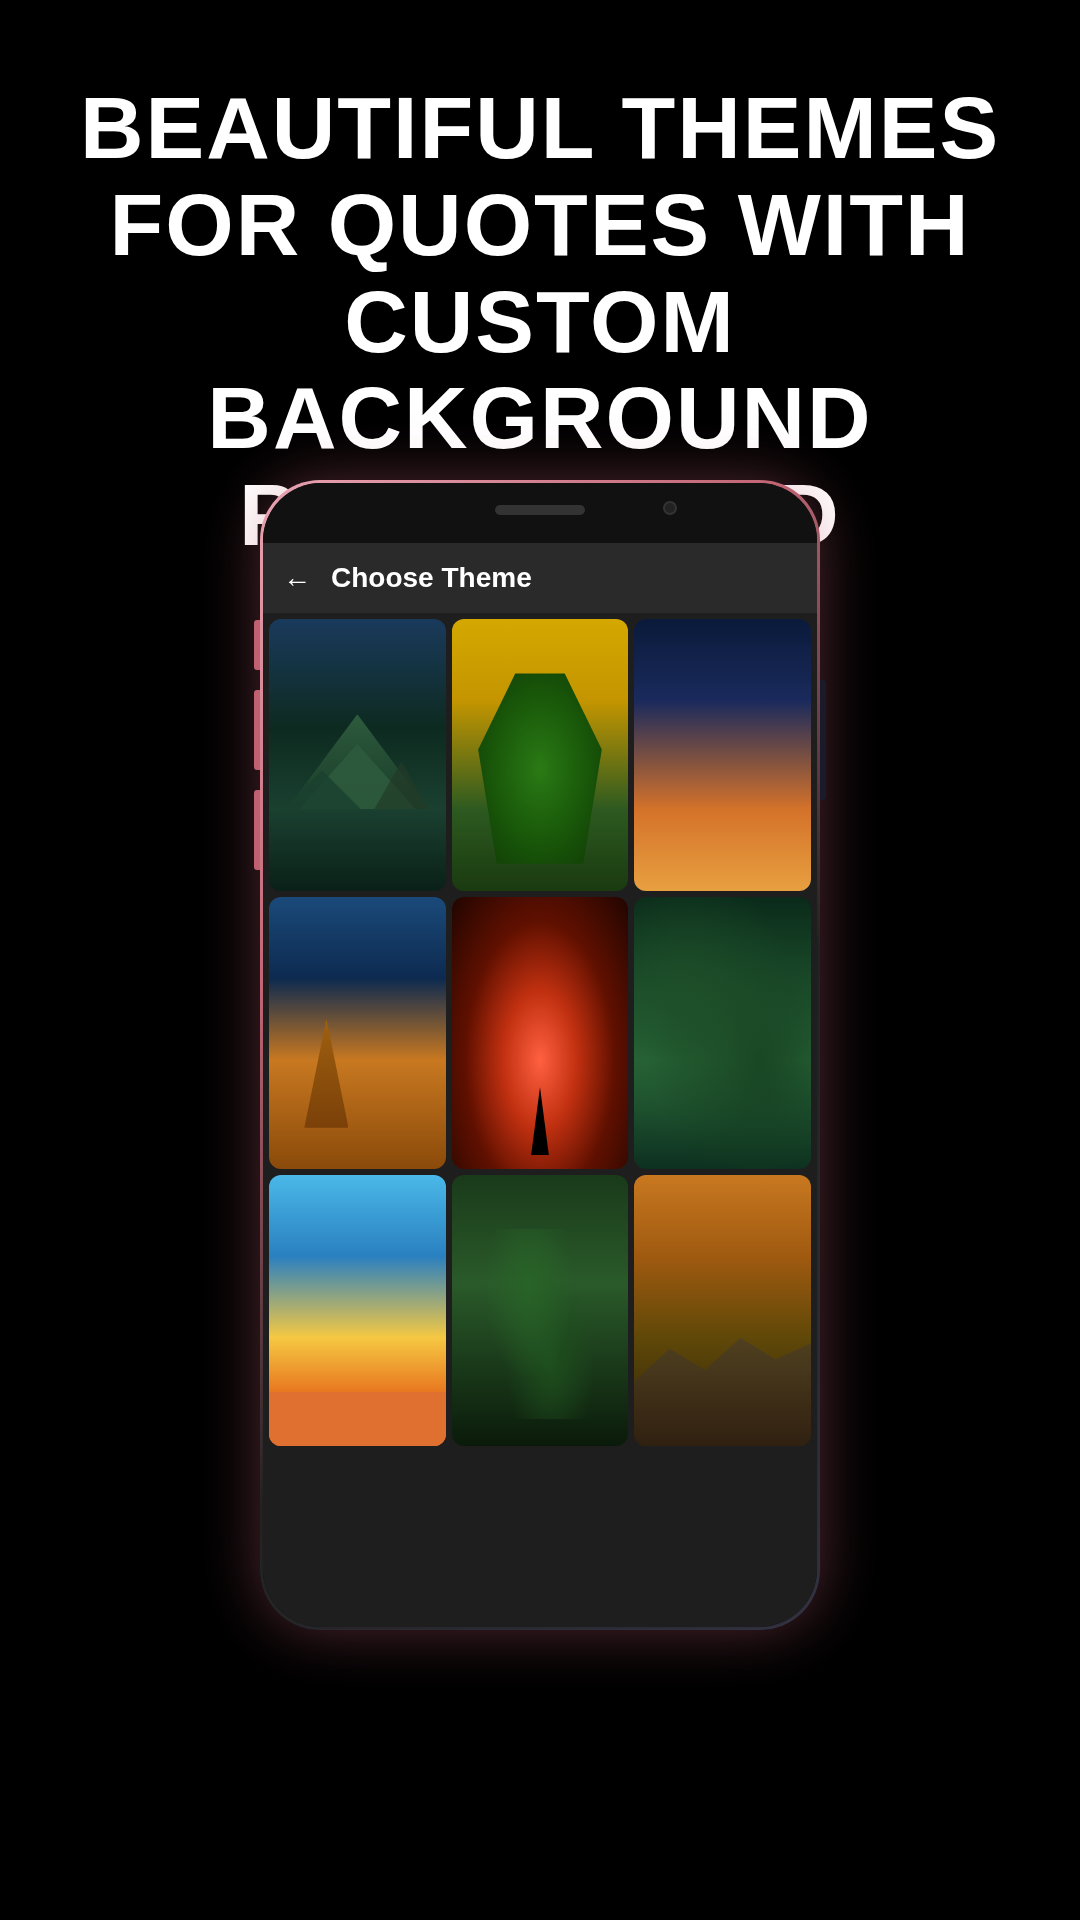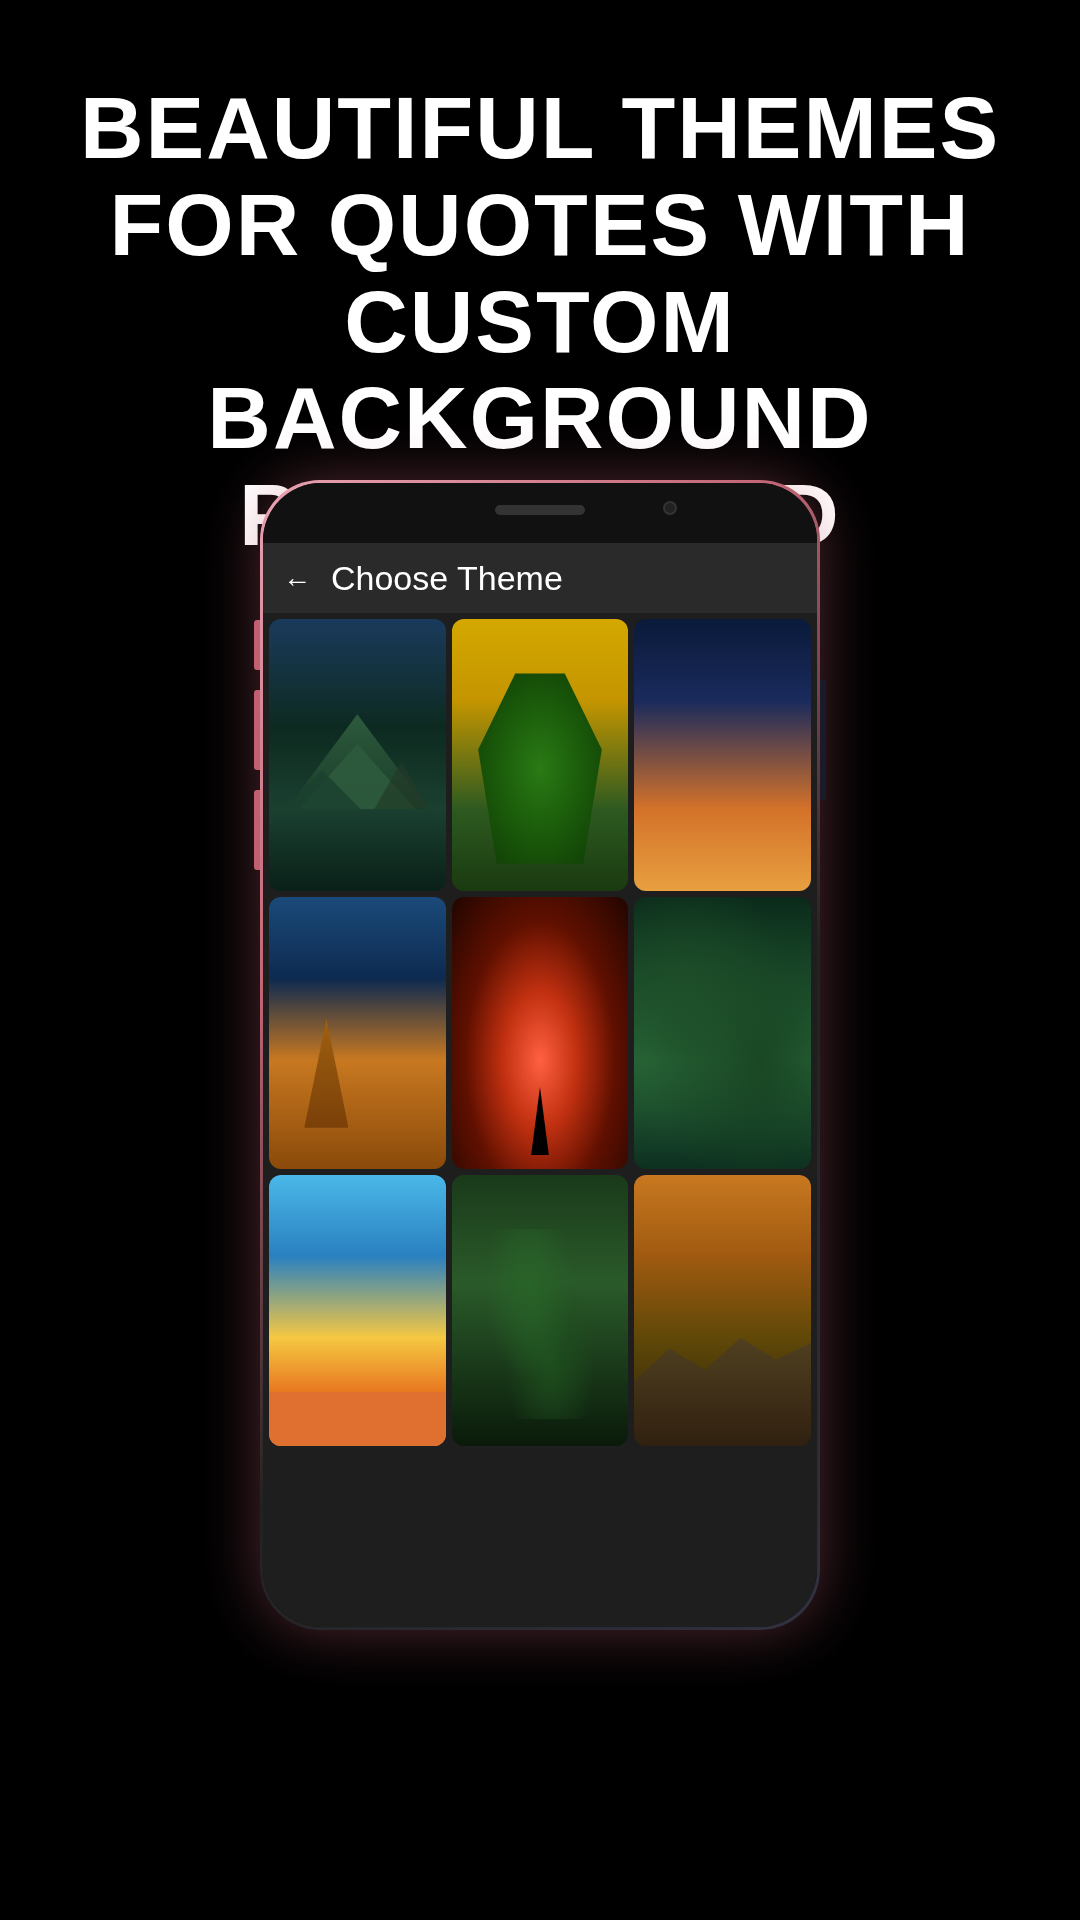--- a/index.html
+++ b/index.html
@@ -152,22 +152,22 @@
     }
 
     .back-arrow {
       color: #ffffff;
       font-size: 28px;
       cursor: pointer;
     }
 
     .header-title {
       color: #ffffff;
-      font-size: 34px;
-      font-weight: 400;
+      font-size: 28px;
+      font-weight: 700;
     }
 
     .theme-grid {
       display: grid;
       grid-template-columns: 1fr 1fr 1fr;
       gap: 6px;
       padding: 6px;
       background: #1e1e1e;
     }
 

